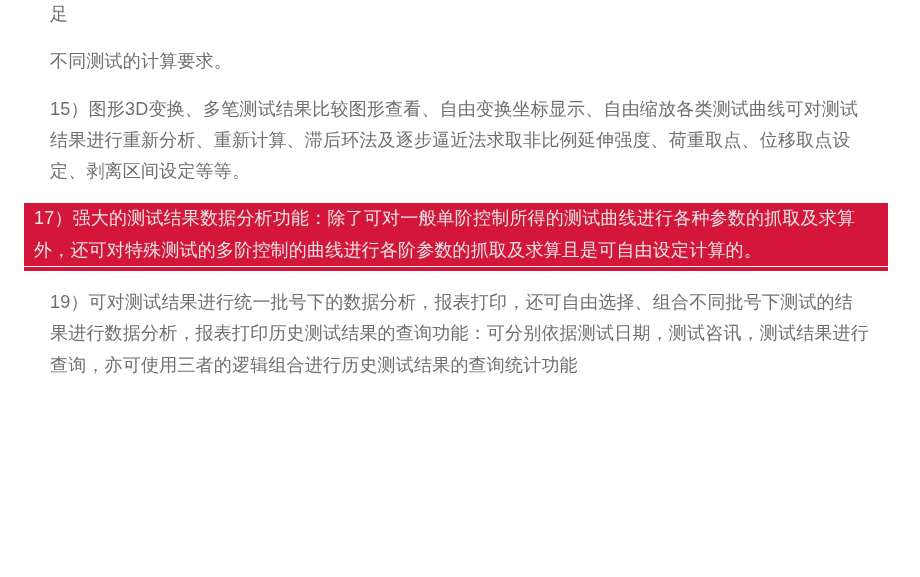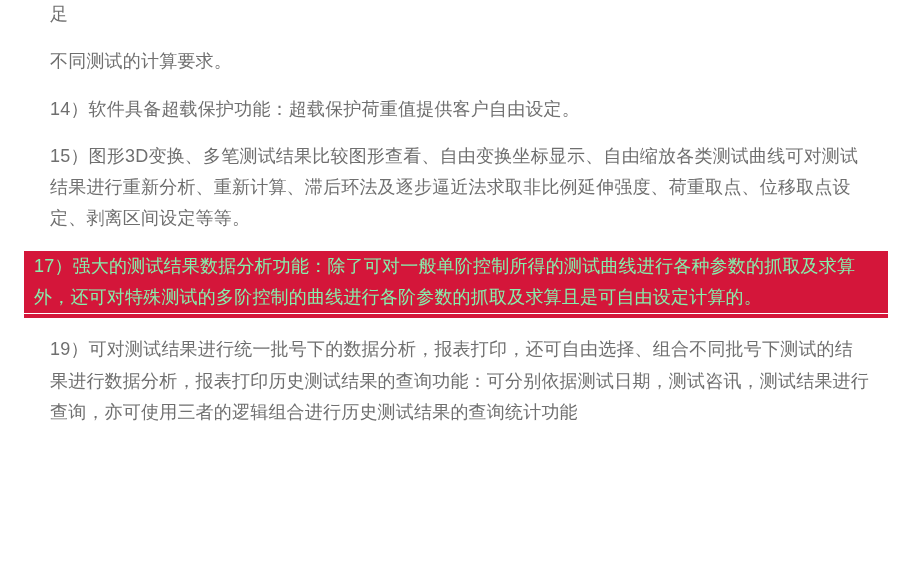--- a/index.html
+++ b/index.html
@@ -22,36 +22,35 @@
     line-height: 31.3px;
     color: #6f6f6f;
     letter-spacing: 0.2px;
   }
   .para {
     margin: 16px;
     word-break: break-all;
   }
   .para.hl {
     background: #d4163a;
-    color: #86efac;
+    color: #e5e5e5;
     padding: 0 1px 0 10px;
     margin: 0 -1px 0 -10px;
   }
   .para.rule {
     height: 4px;
     padding: 0;
     margin: 1px -1px 1px -10px;
     background: #d4163a;
     overflow: hidden;
   }
 </style>
 </head>
 <body>
 
 <div class="doc">
     <p class="para">足</p>
     <p class="para">不同测试的计算要求。</p>
-    <p class="para">14）软件具备超载保护功能：超载保护荷重值提供客户自由设定。</p>
     <p class="para">15）图形3D变换、多笔测试结果比较图形查看、自由变换坐标显示、自由缩放各类测试曲线可对测试结果进行重新分析、重新计算、滞后环法及逐步逼近法求取非比例延伸强度、荷重取点、位移取点设定、剥离区间设定等等。</p>
     <p class="para hl">17）强大的测试结果数据分析功能：除了可对一般单阶控制所得的测试曲线进行各种参数的抓取及求算外，还可对特殊测试的多阶控制的曲线进行各阶参数的抓取及求算且是可自由设定计算的。</p>
     <p class="para hl rule"></p>
     <p class="para">19）可对测试结果进行统一批号下的数据分析，报表打印，还可自由选择、组合不同批号下测试的结果进行数据分析，报表打印历史测试结果的查询功能：可分别依据测试日期，测试咨讯，测试结果进行查询，亦可使用三者的逻辑组合进行历史测试结果的查询统计功能</p>
   </div>
 
 </body></html>

